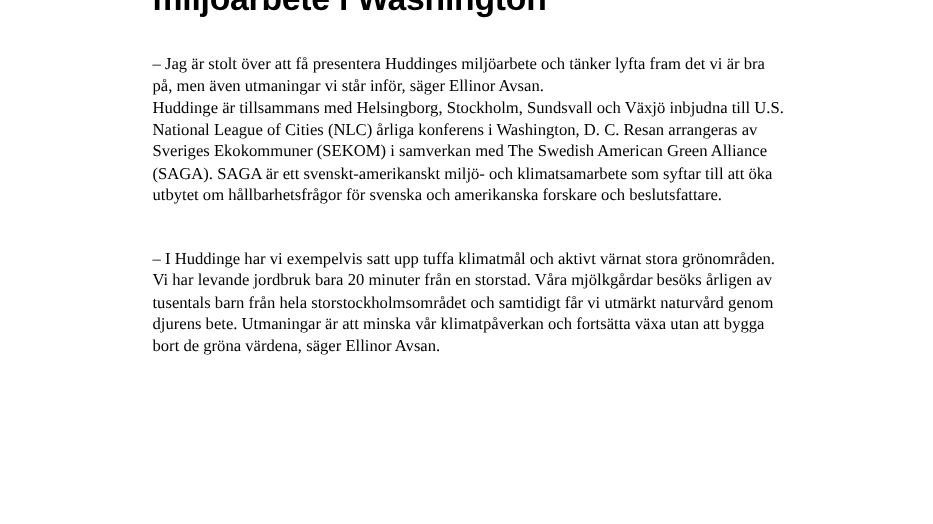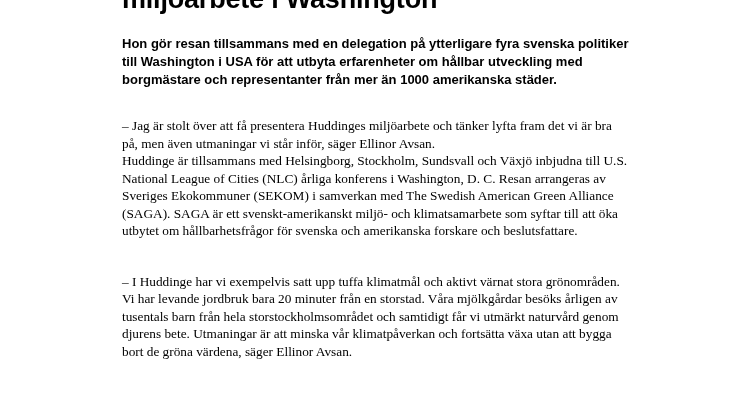--- a/index.html
+++ b/index.html
@@ -53,21 +53,20 @@
   }
 </style>
 </head>
 <body>
 
 <div class="page">
 
   <h1 class="headline">miljöarbete i Washington</h1>
 
   <p class="lead">
-    <span class="seg">Hon gör resan tillsammans med en delegation på ytterligare fyra svenska politiker till Washington i USA för att utbyta erfarenheter om hållbar utveckling med borgmästare och representanter från mer än 1000 amerikanska städer.</span>
   </p>
 
   <div class="body-text">
     <p class="p">– Jag är stolt över att få presentera Huddinges miljöarbete och tänker lyfta fram det vi är bra på, men även utmaningar vi står inför, säger Ellinor Avsan.</p>
     <p class="p">Huddinge är tillsammans med Helsingborg, Stockholm, Sundsvall och Växjö inbjudna till U.S. National League of Cities (NLC) årliga konferens i Washington, D. C. Resan arrangeras av Sveriges Ekokommuner (SEKOM) i samverkan med The Swedish American Green Alliance (SAGA). SAGA är ett svenskt-amerikanskt miljö- och klimatsamarbete som syftar till att öka utbytet om hållbarhetsfrågor för svenska och amerikanska forskare och beslutsfattare.</p>
     <p class="p gap">– I Huddinge har vi exempelvis satt upp tuffa klimatmål och aktivt värnat stora grönområden. Vi har levande jordbruk bara 20 minuter från en storstad. Våra mjölkgårdar besöks årligen av tusentals barn från hela storstockholmsområdet och samtidigt får vi utmärkt naturvård genom djurens bete. Utmaningar är att minska vår klimatpåverkan och fortsätta växa utan att bygga bort de gröna värdena, säger Ellinor Avsan.</p>
     <p class="p truncated">– Vi har mycket att lära av varandra och ser fram emot att träffa amerikanska politiska ledare</p>
   </div>
 
 </div>

